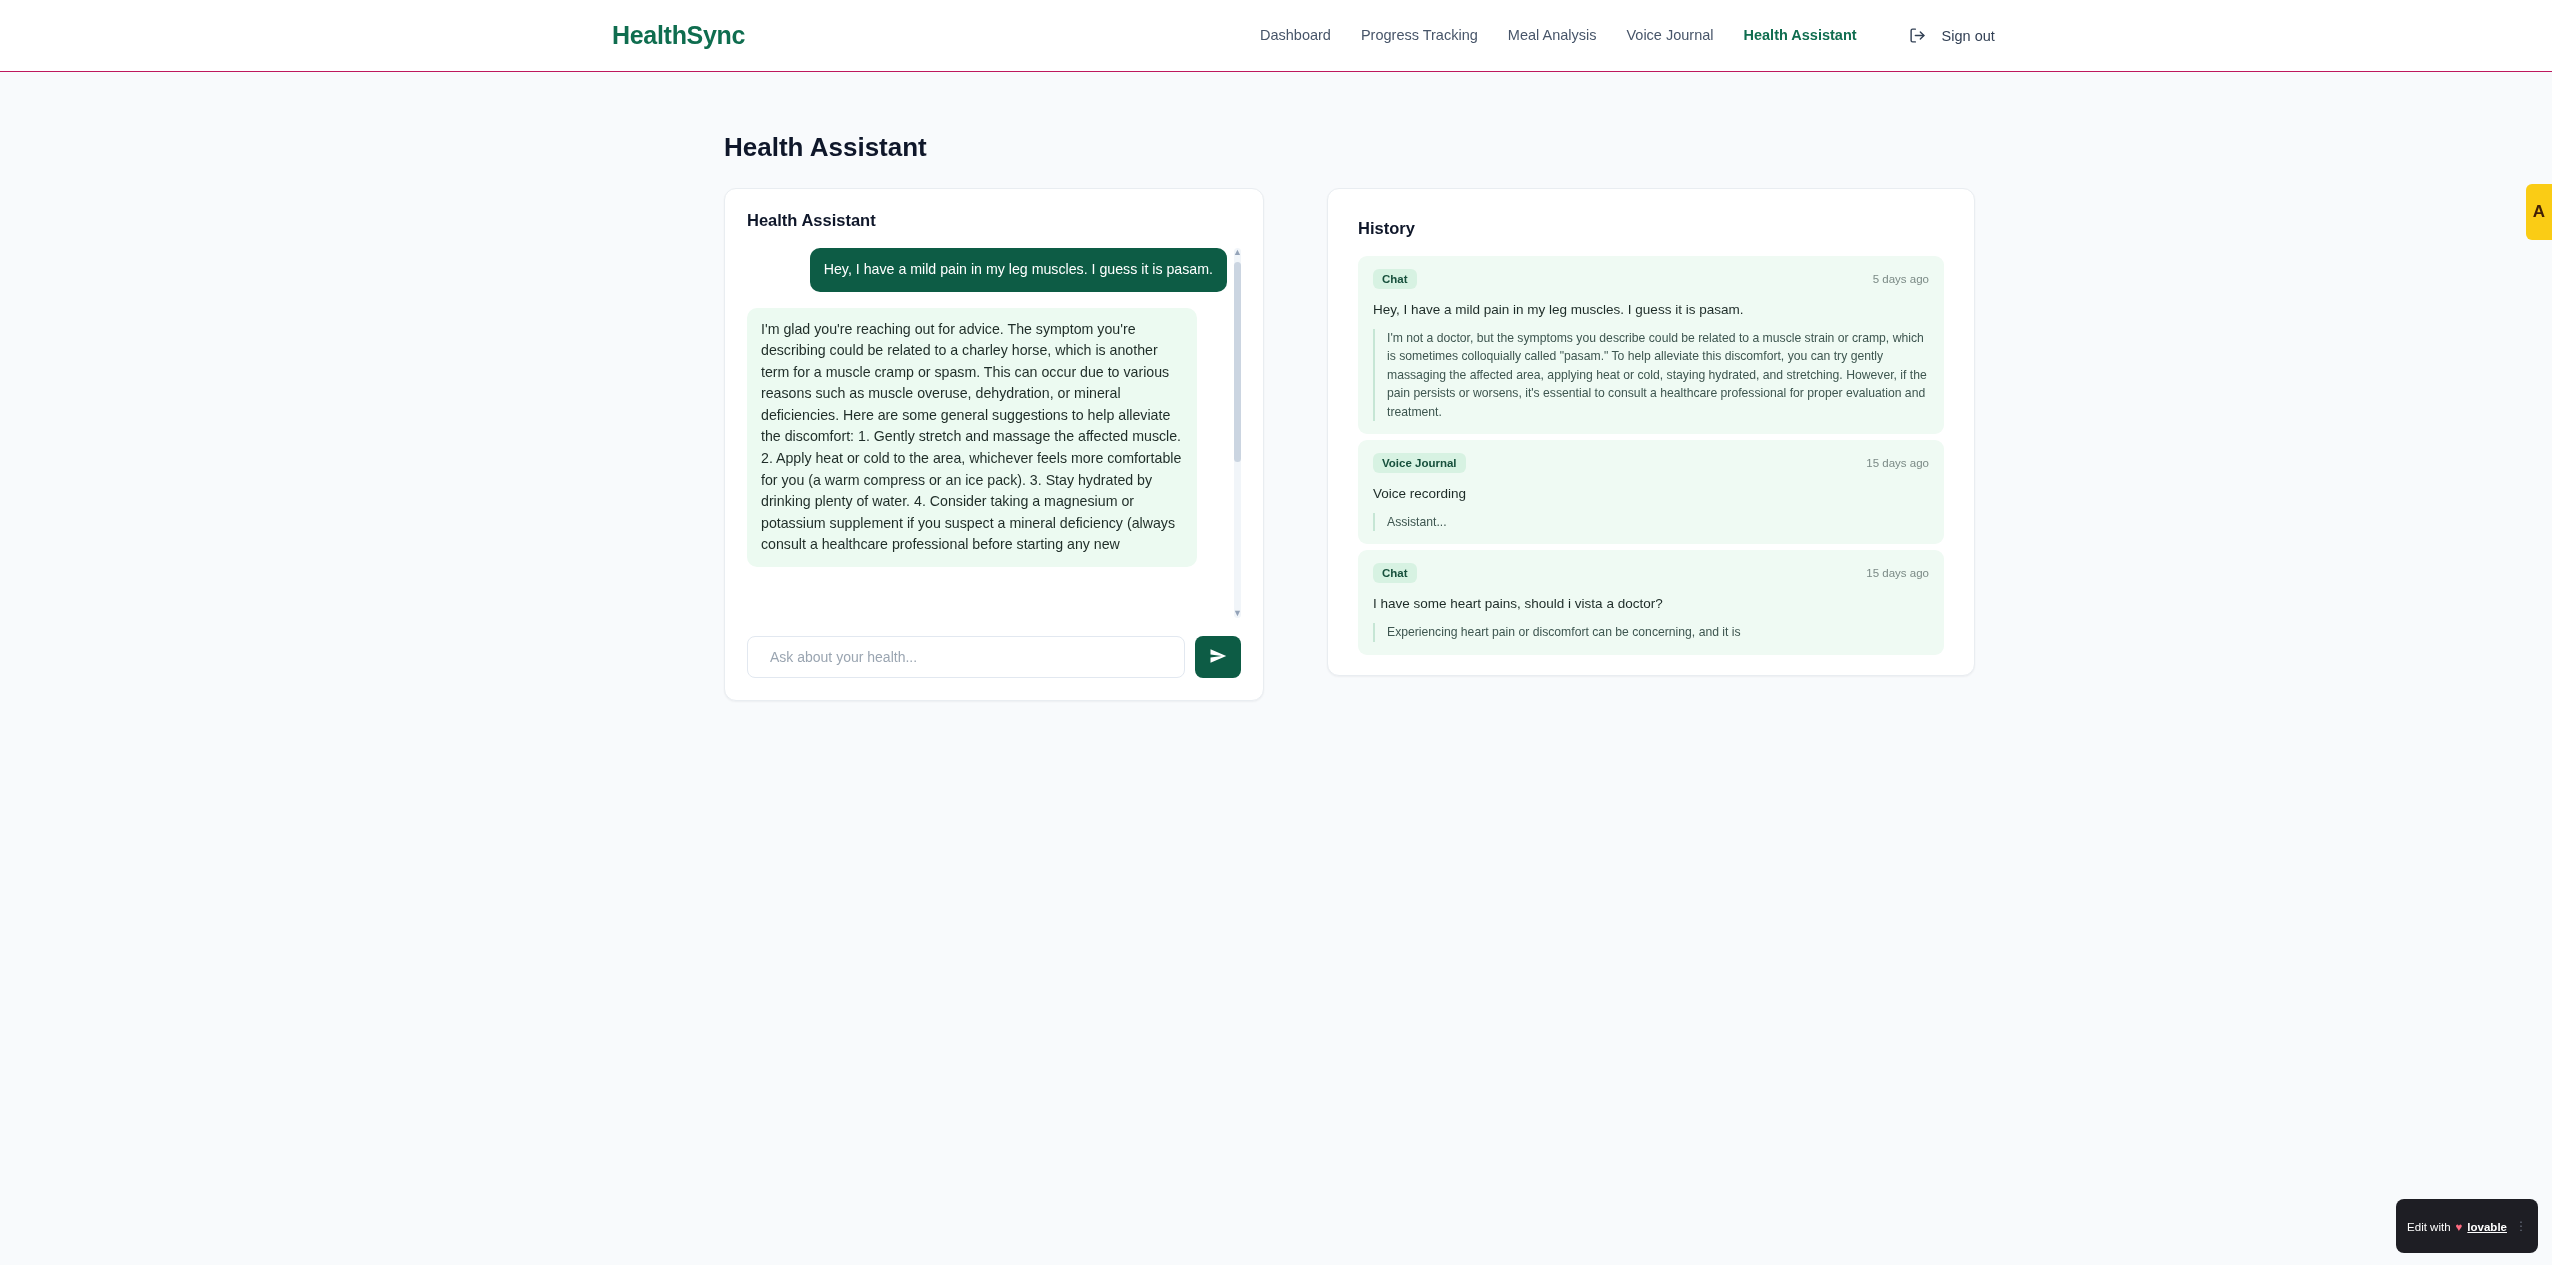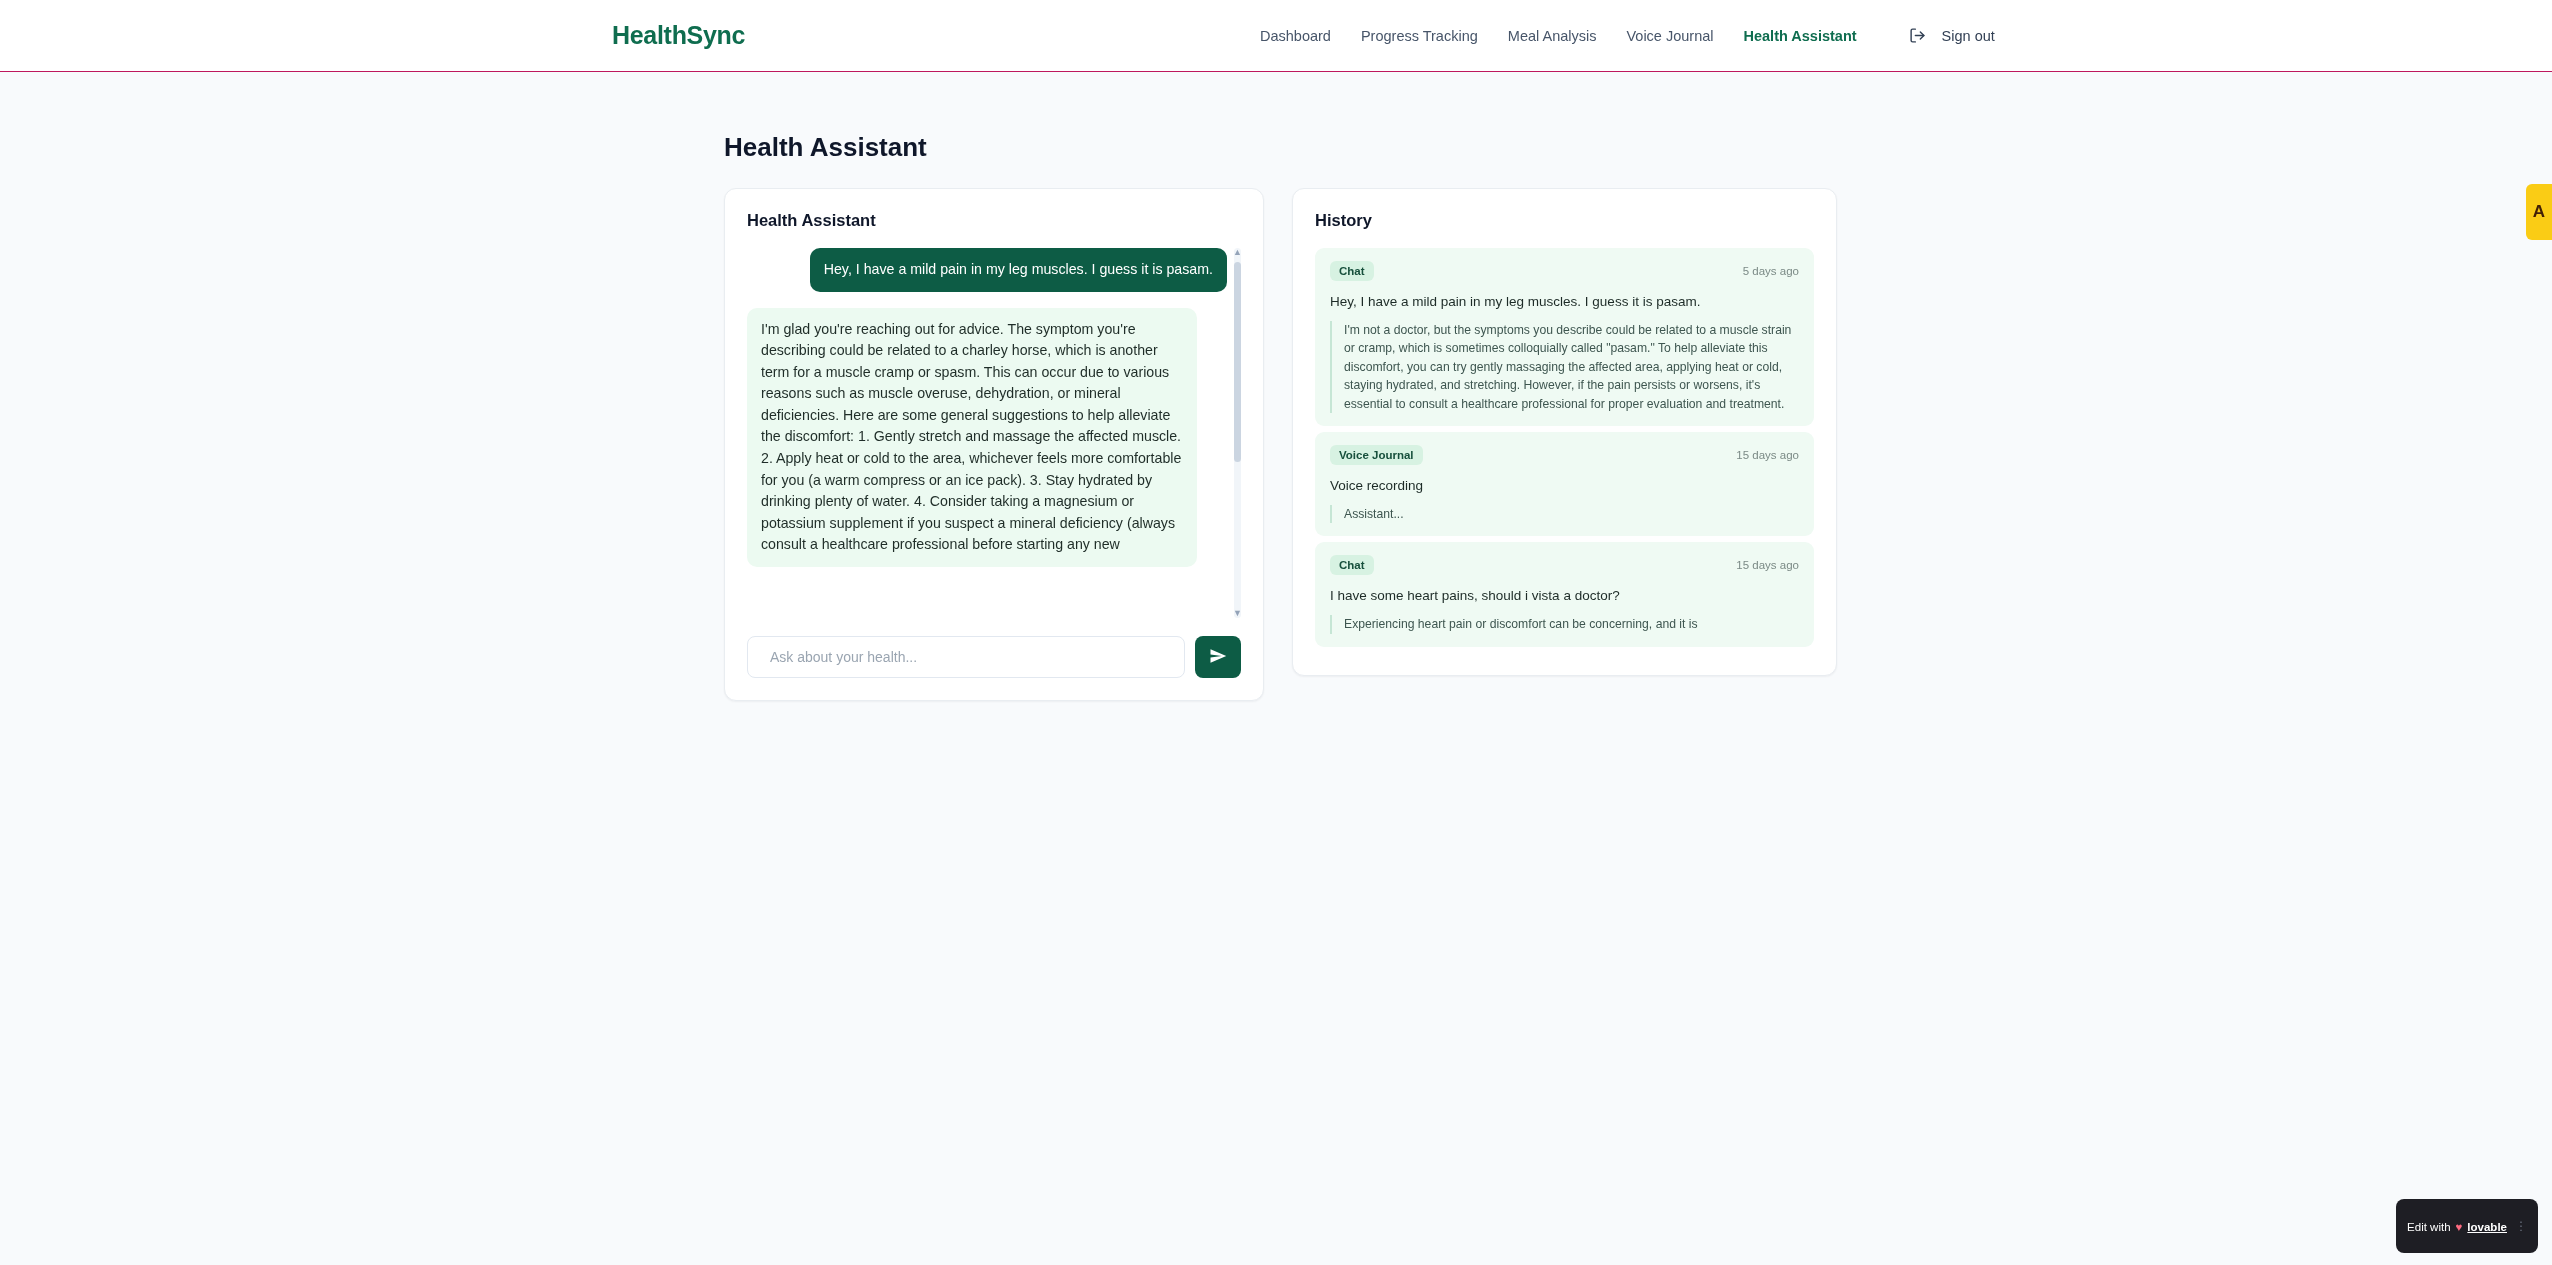--- a/index.html
+++ b/index.html
@@ -26,21 +26,20 @@
     left: 612px;
     font-size: 25px;
     font-weight: bold;
     color: #0f6d4f;
     letter-spacing: -0.3px;
   }
   .nav-links {
     position: absolute;
     left: 1260px;
     display: flex;
-    align-items: center;
     gap: 30px;
   }
   .nav-link {
     font-size: 14.5px;
     color: #475569;
     text-decoration: none;
     white-space: nowrap;
   }
   .nav-link.active {
     color: #0f6d4f;
@@ -174,21 +173,21 @@
     background: #0d5c45;
     border: none;
     border-radius: 8px;
     display: flex;
     align-items: center;
     justify-content: center;
     cursor: pointer;
   }
 
   
-  .history-card { width: 545px; padding: 22px; height: 488px; overflow: hidden; }
+  .history-card { width: 648px; padding: 30px; height: 488px; overflow: hidden; margin-left: 35px; }
   .history-list { display: flex; flex-direction: column; gap: 6px; }
   .history-item {
     background: #effaf3;
     border-radius: 9px;
     padding: 13px 15px;
     position: relative;
   }
   .hist-head { display: flex; align-items: center; justify-content: space-between; }
   .badge {
     background: #d7f2e2;

